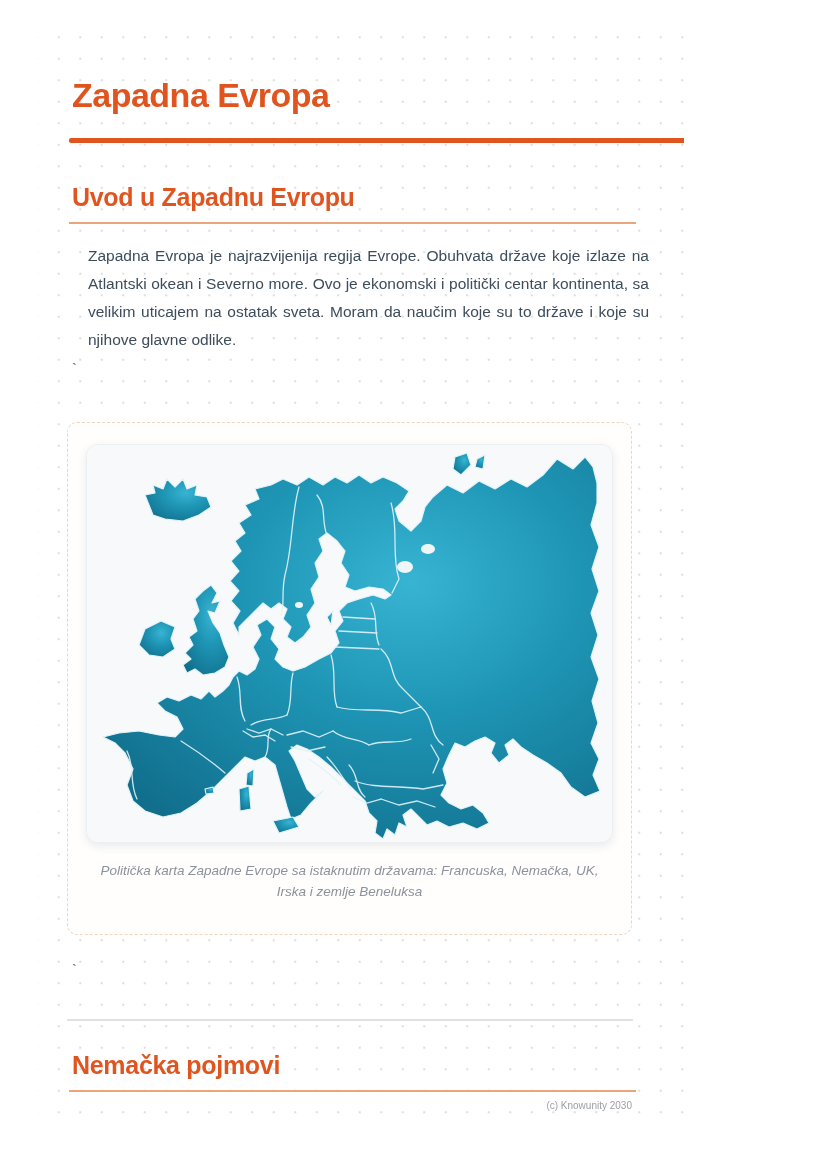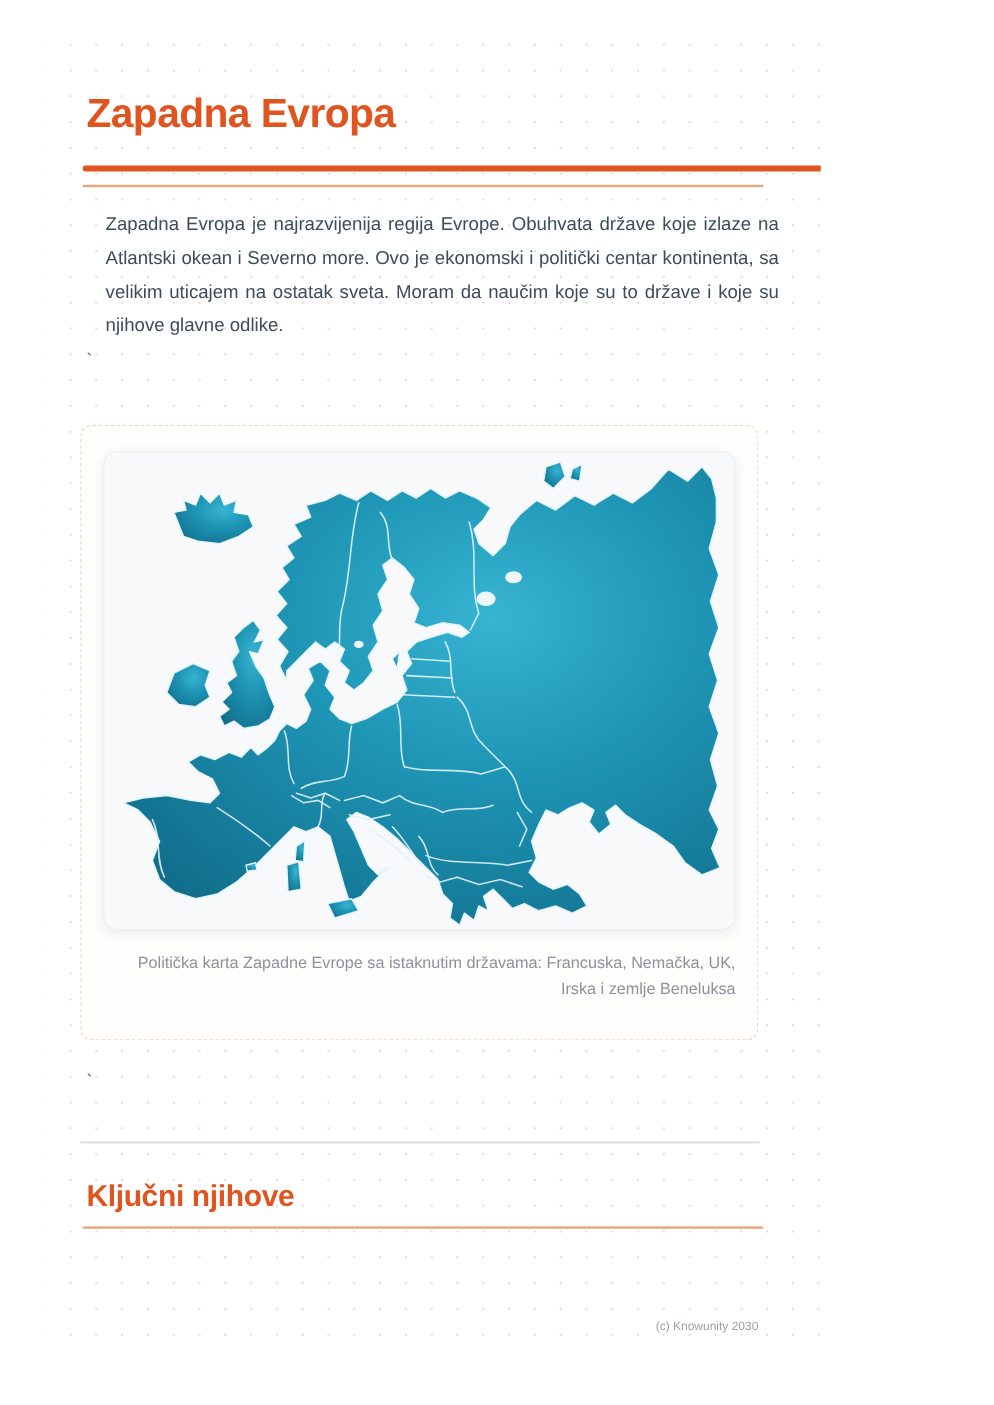--- a/index.html
+++ b/index.html
@@ -27,38 +27,39 @@
 
   p.body-text{width:561px;margin:18px 0 0 16px;font-size:15.5px;line-height:28px;
               text-align:justify;color:var(--body-text,#3D4C5B);}
   .stray{margin:6px 0 0 0;font-size:15px;color:#55606b;height:20px;}
 
   figure.map-card{margin:42px 0 0 -5px;width:527px;border:1.5px dashed var(--card-border,#F0D4BE);
                   border-radius:10px;background:#FFFEFD;padding:21px 18px 32px 18px;}
   .map-frame{width:525px;height:397px;background:#F7F9FA;border:1px solid #ECEFF1;border-radius:12px;
              box-shadow:0 3px 10px rgba(40,60,80,0.10);overflow:hidden;}
   .map-frame svg{display:block;width:100%;height:100%;}
-  figcaption{margin:17px auto 0 auto;max-width:545px;text-align:right;
+  figcaption{margin:17px auto 0 auto;max-width:545px;text-align:center;font-style:italic;
              font-size:13.5px;line-height:21px;color:var(--caption-gray,#8C929B);}
 
   .divider{height:1.5px;background:var(--divider-gray,#DFE1E4);width:566px;margin:38px 0 0 -5px;}
 
   .footer-note{position:absolute;top:1100px;right:52px;font-size:10px;color:#9B9FA6;}
 </style>
 </head>
 <body>
 
 <div class="page">
   <div class="stripe"></div>
   <div class="dots"></div>
 
   <div class="content">
     <h1 class="doc-title">Zapadna Evropa</h1>
     <div class="title-rule"></div>
 
+    <h2 class="section-heading">Uvod u Zapadnu Evropu</h2>
     <div class="section-rule"></div>
 
     <p class="body-text">Zapadna Evropa je najrazvijenija regija Evrope. Obuhvata države koje izlaze na Atlantski okean i Severno more. Ovo je ekonomski i politički centar kontinenta, sa velikim uticajem na ostatak sveta. Moram da naučim koje su to države i koje su njihove glavne odlike.</p>
     <div class="stray">`</div>
 
     <figure class="map-card">
       <div class="map-frame">
 
         <svg viewBox="0 0 525 397" aria-hidden="true">
           <defs>
@@ -128,18 +129,18 @@
           </g>
         </svg>
       </div>
       <figcaption>Politička karta Zapadne Evrope sa istaknutim državama: Francuska, Nemačka, UK, Irska i zemlje Beneluksa</figcaption>
     </figure>
 
     <div class="stray" style="margin-top:26px;">`</div>
 
     <div class="divider"></div>
 
-    <h2 class="section-heading" style="margin-top:30px;">Ključni njihove</h2>
+    <h2 class="section-heading" style="margin-top:30px;">Nemačka pojmovi</h2>
     <div class="section-rule"></div>
   </div>
 
   <div class="footer-note">(c) Knowunity 2030</div>
 </div>
 
 </body></html>

